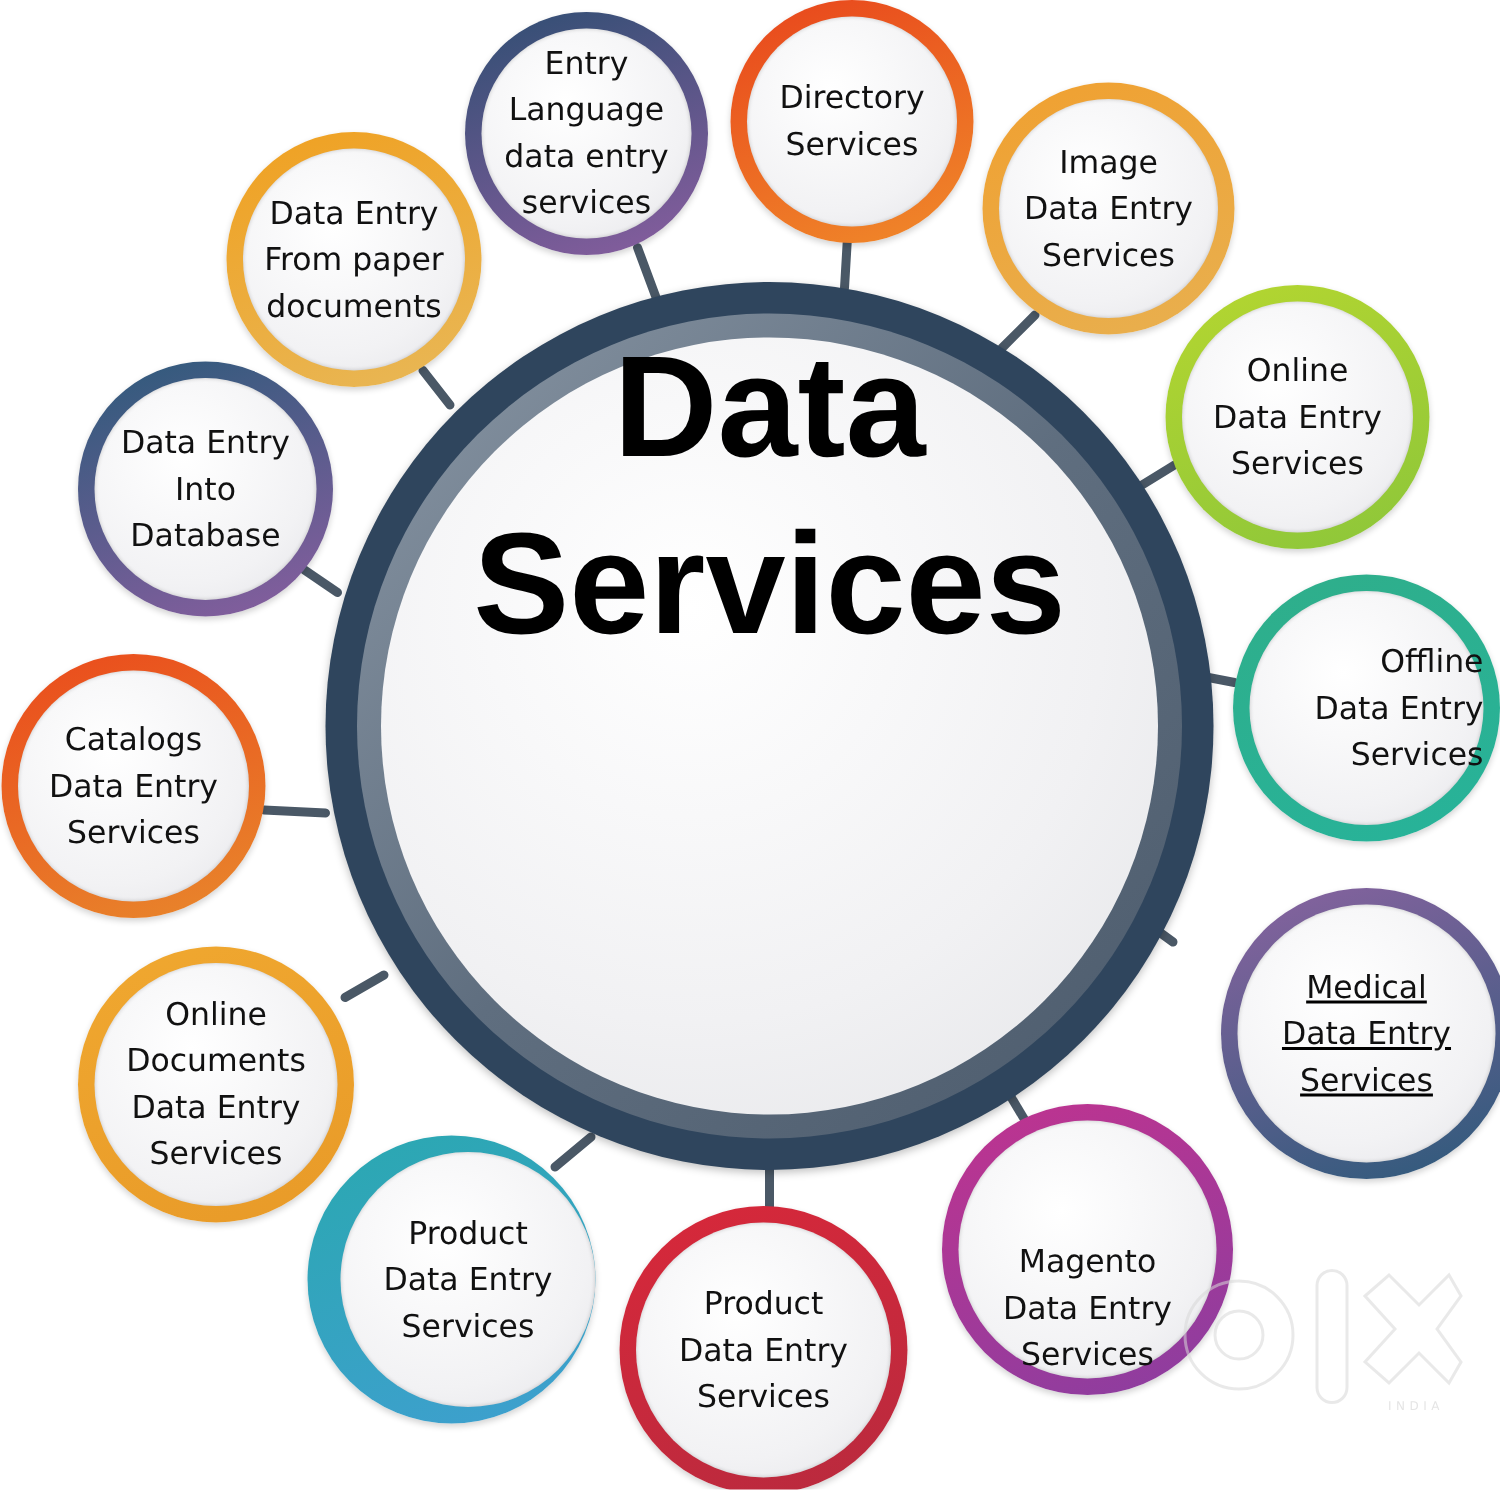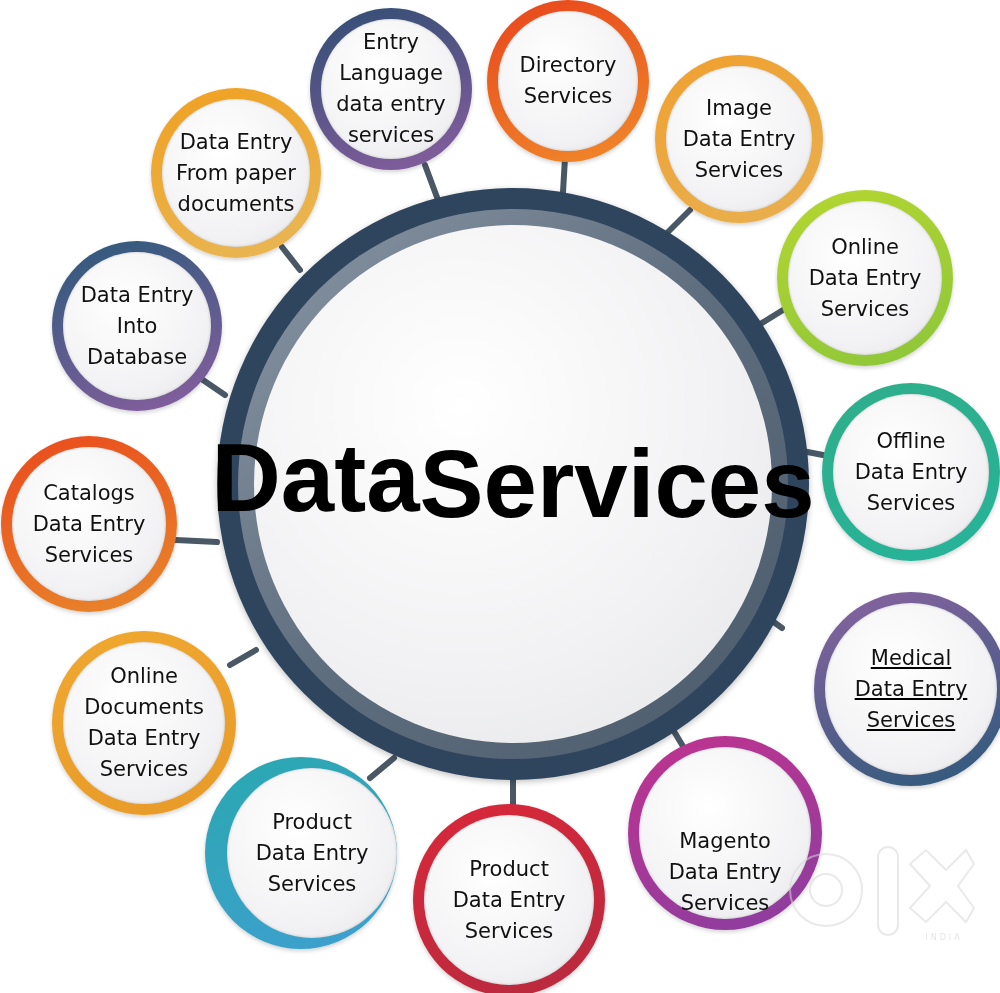--- a/index.html
+++ b/index.html
@@ -1,20 +1,20 @@
 <!DOCTYPE html>
 <html><head>
 <meta charset="utf-8">
 <style>
   html, body { margin:0; padding:0; background:#ffffff; }
   body { width:1000px; height:993px; position:relative; overflow:hidden; font-family:"DejaVu Sans", sans-serif; }
   svg.connectors { position:absolute; left:0; top:0; width:1000px; height:993px; }
   .hub-outer { position:absolute; border-radius:50%; background:#2f455d; box-shadow: 0 2px 6px rgba(0,0,0,0.25); }
   .hub-mid { position:absolute; border-radius:50%; background:linear-gradient(135deg,#8a97a5 0%,#5f6e7f 50%,#4c5b6c 100%); }
-  .hub-inner { position:absolute; border-radius:50%; background:radial-gradient(circle at 40% 35%, #ffffff 0%, #f1f1f3 60%, #e3e4e7 100%); display:flex; align-items:center; justify-content:center; flex-direction:row; }
+  .hub-inner { position:absolute; border-radius:50%; background:radial-gradient(circle at 40% 35%, #ffffff 0%, #f1f1f3 60%, #e3e4e7 100%); display:flex; align-items:center; justify-content:flex-start; flex-direction:column; }
   .hub-line { font-family:"Liberation Sans", sans-serif; font-weight:bold; color:#000; font-size:96px; line-height:118px; text-align:center; }
   .bubble { position:absolute; border-radius:50%; box-sizing:border-box; display:flex; align-items:center; justify-content:center; box-shadow: 0 2px 4px rgba(0,0,0,0.18); }
   .bubble-inner { border-radius:50%; background:radial-gradient(circle at 40% 35%, #ffffff 0%, #f2f2f4 65%, #e4e4e8 100%); display:flex; align-items:center; justify-content:center; flex-direction:column; box-shadow: inset 0 0 3px rgba(0,0,0,0.2); }
   .bubble-line { font-family:"DejaVu Sans", sans-serif; font-size:21px; line-height:31px; color:#111; text-align:center; white-space:nowrap; }
   .watermark { position:absolute; left:786px; top:842px; width:190px; height:100px; opacity:0.55; }
 </style>
 </head>
 <body>
 
 <svg class="connectors" viewBox="0 0 1000 993">
@@ -68,21 +68,21 @@
 
 <div class="bubble" style="left:777px;top:190px;width:176px;height:176px;background:linear-gradient(160deg,#b5d630,#8cc63a);">
   <div class="bubble-inner" style="width:154px;height:154px;">
     <div class="bubble-line">Online</div>
     <div class="bubble-line">Data Entry</div>
     <div class="bubble-line">Services</div>
   </div>
 </div>
 
 <div class="bubble" style="left:822px;top:383px;width:178px;height:178px;background:linear-gradient(160deg,#2fae8a,#27b39a);">
-  <div class="bubble-inner" style="width:156px;height:156px;">
+  <div class="bubble-inner" style="width:156px;height:156px;align-items:flex-end;">
     <div class="bubble-line">Offline</div>
     <div class="bubble-line">Data Entry</div>
     <div class="bubble-line">Services</div>
   </div>
 </div>
 
 <div class="bubble" style="left:814px;top:592px;width:194px;height:194px;background:linear-gradient(160deg,#8a63a0,#2c5a7a);text-decoration:underline;">
   <div class="bubble-inner" style="width:172px;height:172px;">
     <div class="bubble-line">Medical</div>
     <div class="bubble-line">Data Entry</div>

